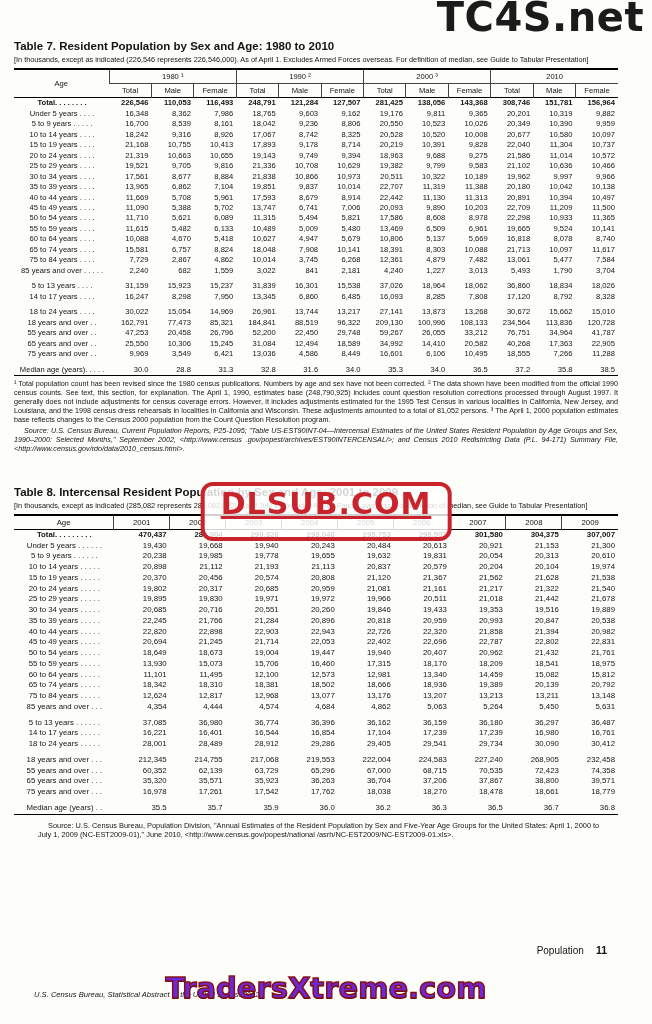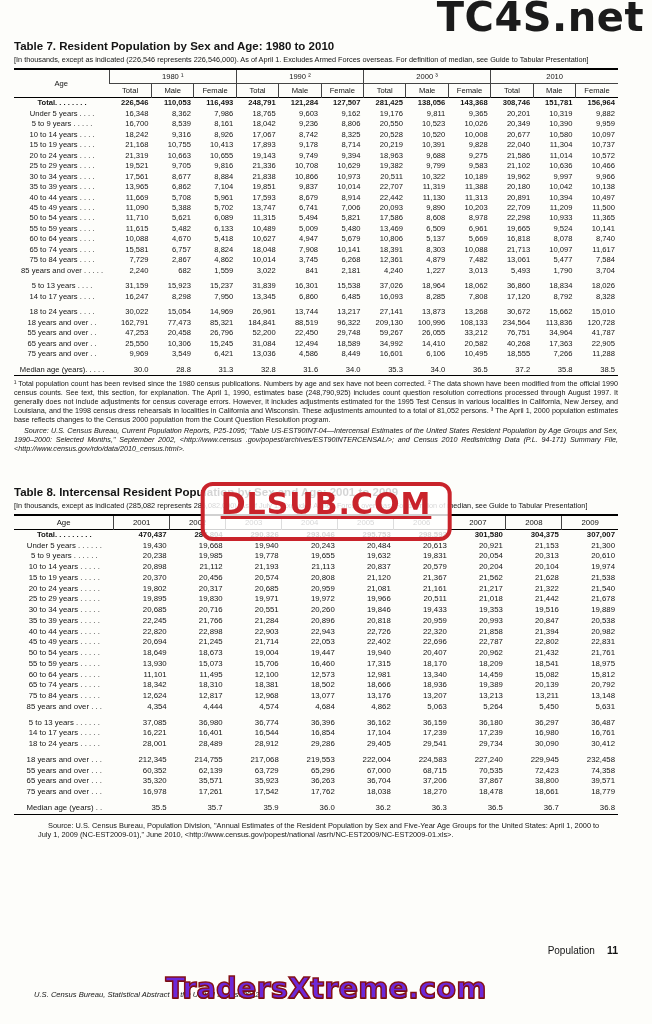--- a/index.html
+++ b/index.html
@@ -60,21 +60,21 @@
   .t tr.gap td { padding-top:5px; }
   .t tr.bold td { font-weight:bold; }
 
   
   .fnote { font-size:7.2px; line-height:1.26; text-align:justify; margin-top:3px; }
   .src { text-indent:10px; margin-top:2px;font-style:italic; }
   .t8-block { margin-top:32px; }
   .t8-src { font-size:7.4px; line-height:1.3; margin-top:6px; padding:0 14px 0 24px; text-indent:10px; }
 
   
-  .pop-line { position:absolute; top:944px; right:34px; font-size:10px; }
+  .pop-line { position:absolute; top:944px; right:45px; font-size:10px; }
   .pop-line .pagenum { font-weight:bold; margin-left:12px; font-size:10.5px; }
   .attrib { position:absolute; top:990px; left:34px; font-size:7.6px;font-style:italic; }
 </style>
 </head>
 <body>
 
 <div class="wm-top">TC4S.net</div>
 
 <div class="page">
 
@@ -757,21 +757,21 @@
           </tr>
           <tr class="gap">
             <td class="lbl">18 years and over . . .</td>
             <td class="num">212,345</td>
             <td class="num">214,755</td>
             <td class="num">217,068</td>
             <td class="num">219,553</td>
             <td class="num">222,004</td>
             <td class="num">224,583</td>
             <td class="num">227,240</td>
-            <td class="num">229,945</td>
+            <td class="num">268,905</td>
             <td class="num">232,458</td>
           </tr>
           <tr>
             <td class="lbl">55 years and over . . .</td>
             <td class="num">60,352</td>
             <td class="num">62,139</td>
             <td class="num">63,729</td>
             <td class="num">65,296</td>
             <td class="num">67,000</td>
             <td class="num">68,715</td>

